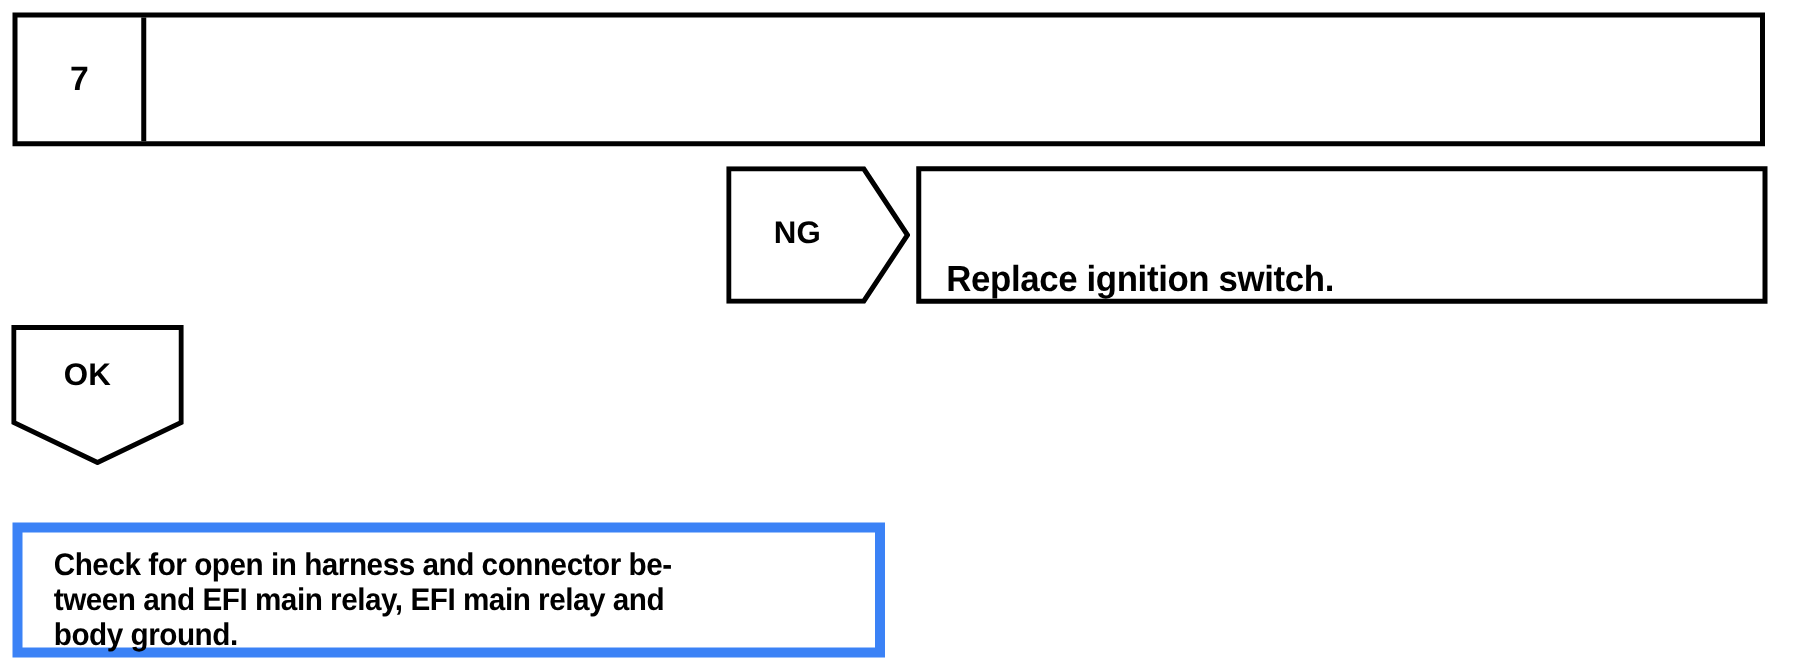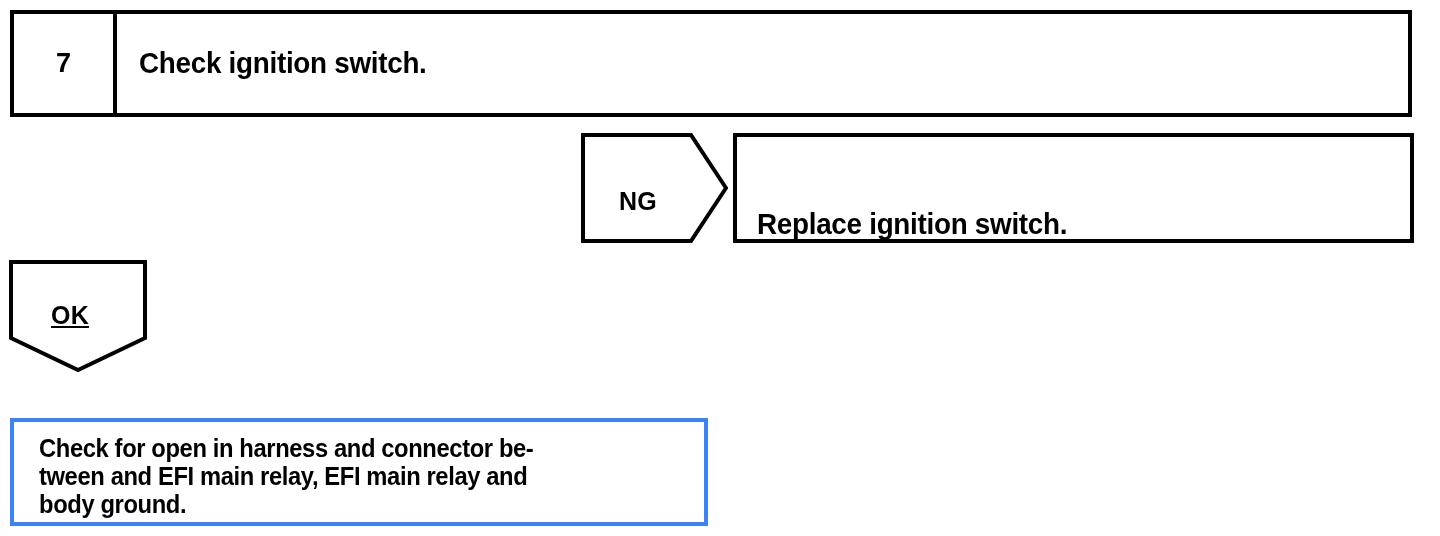--- a/index.html
+++ b/index.html
@@ -79,21 +79,20 @@
     width: 100%;
     height: 100%;
   }
   .branch-label {
     position: absolute;
     font-size: 25px;
     font-weight: bold;
     line-height: 1;
     letter-spacing: 0.2px;
     white-space: nowrap;
-    margin-top: 15px;
   }
   .ng-label {
     left: 619px;
     top: 174px;
   }
 
   
   .action-box {
     position: absolute;
     left: 733px;
@@ -121,31 +120,30 @@
   .chevron-down {
     position: absolute;
     left: 9px;
     top: 260px;
     width: 138px;
     height: 112px;
   }
   .ok-label {
     left: 51px;
     top: 288px;
-    text-decoration: underline;
   }
 
   
   .result-box {
     position: absolute;
     left: 10px;
     top: 418px;
     width: 698px;
     height: 108px;
-    border: 4px solid #3b82f6;
+    border: 8px solid #3b82f6;
     box-sizing: border-box;
     padding: 12px 0 0 25px;
     background: #fff;
   }
   .result-line {
     font-size: 25px;
     font-weight: bold;
     line-height: 28px;
     letter-spacing: -0.4px;
     transform: scaleX(0.95);
@@ -154,23 +152,20 @@
   }
 </style>
 </head>
 <body>
 
 <div id="page">
 
   <div class="step-row">
     <div class="step-number-cell">
       <span class="step-number">7</span>
-    </div>
-    <div class="step-text-cell">
-      <span class="step-text">Check ignition switch.</span>
     </div>
   </div>
 
   <div class="chevron-right">
     <svg viewBox="0 0 147 110" preserveAspectRatio="none" aria-hidden="true">
       <polygon points="2,2 110,2 145,55 110,108 2,108" fill="#ffffff" stroke="#000000" stroke-width="4" stroke-linejoin="miter"></polygon>
     </svg>
   </div>
   <span class="branch-label ng-label">NG</span>
 

